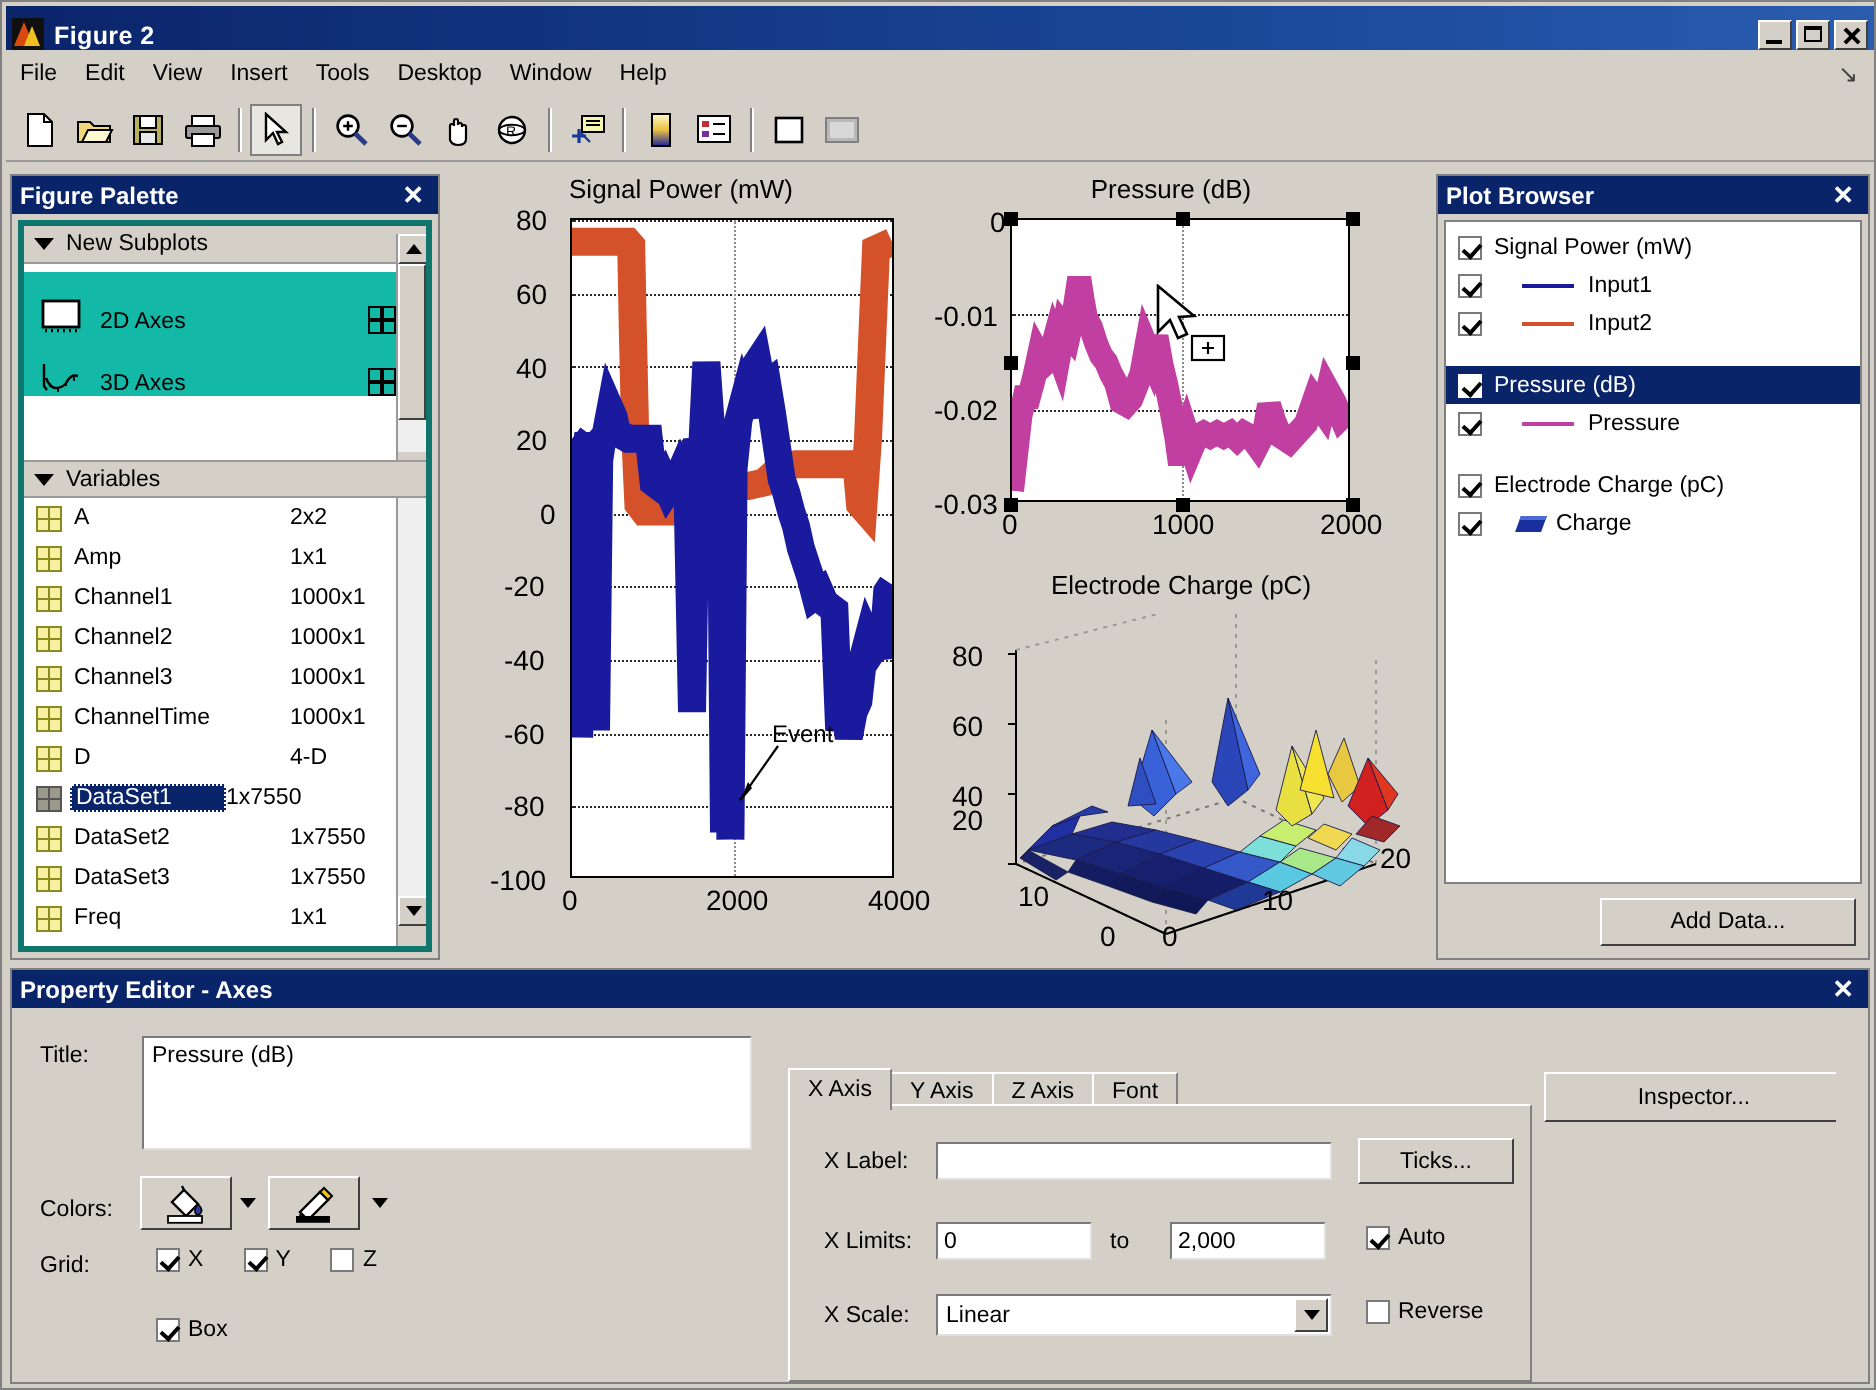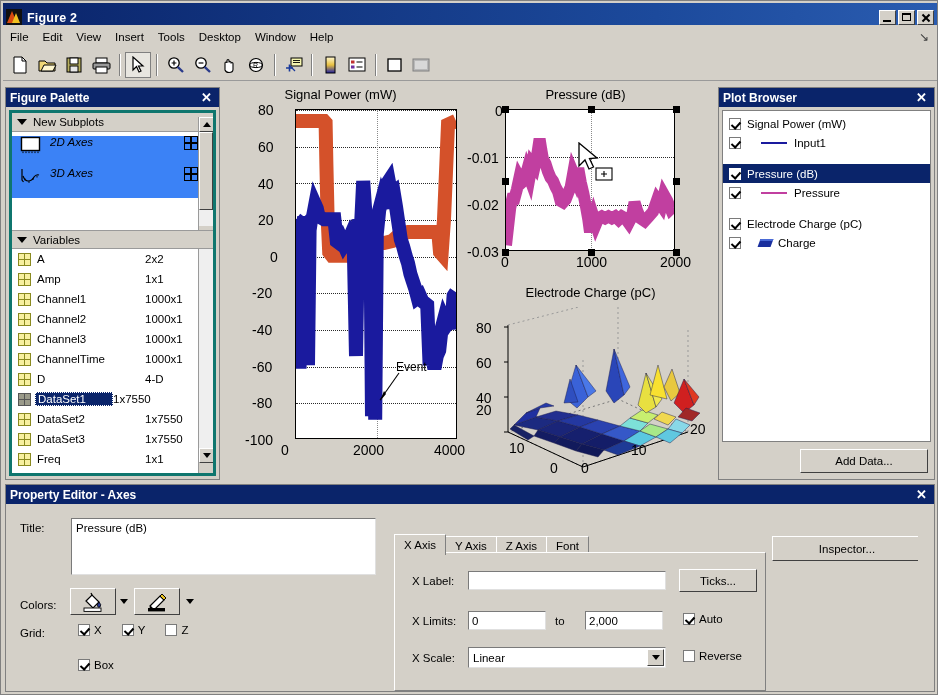--- a/index.html
+++ b/index.html
@@ -110,22 +110,22 @@
   .sect-head {
     height: 19px; background: #d4d0c8; border-bottom: 1px solid #9a9a9a;
     display: flex; align-items: center; padding-left: 5px; font-size: 11.5px;
   }
   .sect-head .tri {
     width: 0; height: 0; margin-right: 6px;
     border-left: 5px solid transparent; border-right: 5px solid transparent;
     border-top: 6px solid #000;
   }
   .subplot-row {
-    height: 31px; display: flex; align-items: flex-start; padding: 0 4px 0 8px;
-    cursor: pointer; background: #3b82f6; font-style: italic;
+    height: 31px; display: flex; align-items: flex-end; padding: 0 4px 0 8px;
+    cursor: pointer; background: #14b8a6;
   }
   .subplot-row .lbl { flex: 1 1 auto; margin-left: 8px; font-size: 11.5px; }
   .grid4 {
     width: 14px; height: 14px; border: 1.6px solid #000; position: relative;
   }
   .grid4::before { content:""; position:absolute; left: 5px; top:-1px; width: 1.6px; height: 14px; background:#000; }
   .grid4::after  { content:""; position:absolute; top: 5px; left:-1px; height: 1.6px; width: 14px; background:#000; }
   .arr-r {
     width: 0; height: 0; margin-left: 5px;
     border-top: 4px solid transparent; border-bottom: 4px solid transparent;
@@ -536,21 +536,21 @@
               <span class="sb-tri-dn"></span>
             </div>
           </div>
         </div>
     </div>
   </div>
 
   <div id="figcanvas">
 
     <div class="axtitle" style="left:10px; top:2px; width:215px;">Signal Power (mW)</div>
-    <div class="axbox" style="left:72px; top:24px; width:162px; height:330px;">
+    <div class="axbox" style="left:62px; top:24px; width:162px; height:330px;">
 
       <div class="gridline-h" style="left:0;right:0;top:0px;"></div>
       <div class="gridline-h" style="left:0;right:0;top:36.7px;"></div>
       <div class="gridline-h" style="left:0;right:0;top:73.3px;"></div>
       <div class="gridline-h" style="left:0;right:0;top:110px;"></div>
       <div class="gridline-h" style="left:0;right:0;top:146.7px;"></div>
       <div class="gridline-h" style="left:0;right:0;top:183.3px;"></div>
       <div class="gridline-h" style="left:0;right:0;top:220px;"></div>
       <div class="gridline-h" style="left:0;right:0;top:256.7px;"></div>
       <div class="gridline-h" style="left:0;right:0;top:293.3px;"></div>
@@ -697,20 +697,25 @@
     <div id="browser-body">
         <div class="br-row">
           <span class="cb on"></span>
           <span>Signal Power (mW)</span>
         </div>
         <div class="br-row">
           <span class="cb on"></span>
           <span class="sw" style="background: rgb(26, 26, 158);"></span>
           <span>Input1</span>
         </div>
+        <div class="br-row">
+          <span class="cb on"></span>
+          <span class="sw" style="background: rgb(212, 81, 42);"></span>
+          <span>Input2</span>
+        </div>
         <div style="height: 12px;"></div>
         <div class="br-row sel">
           <span class="cb on"></span>
           <span>Pressure (dB)</span>
         </div>
         <div class="br-row">
           <span class="cb on"></span>
           <span class="sw" style="background: rgb(193, 63, 160);"></span>
           <span>Pressure</span>
         </div>

